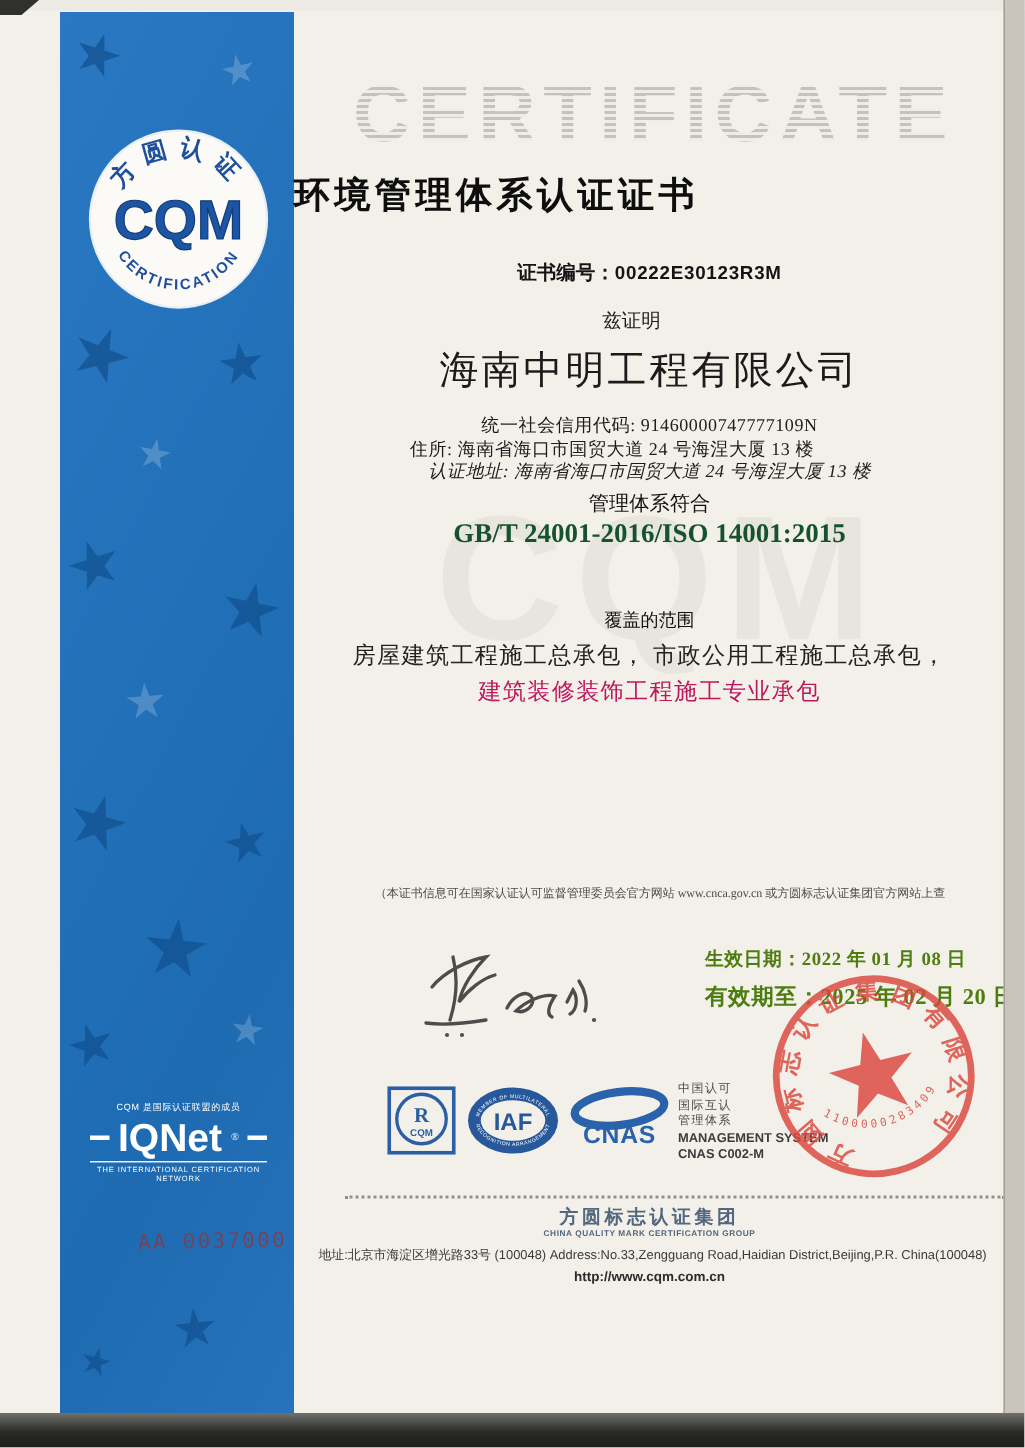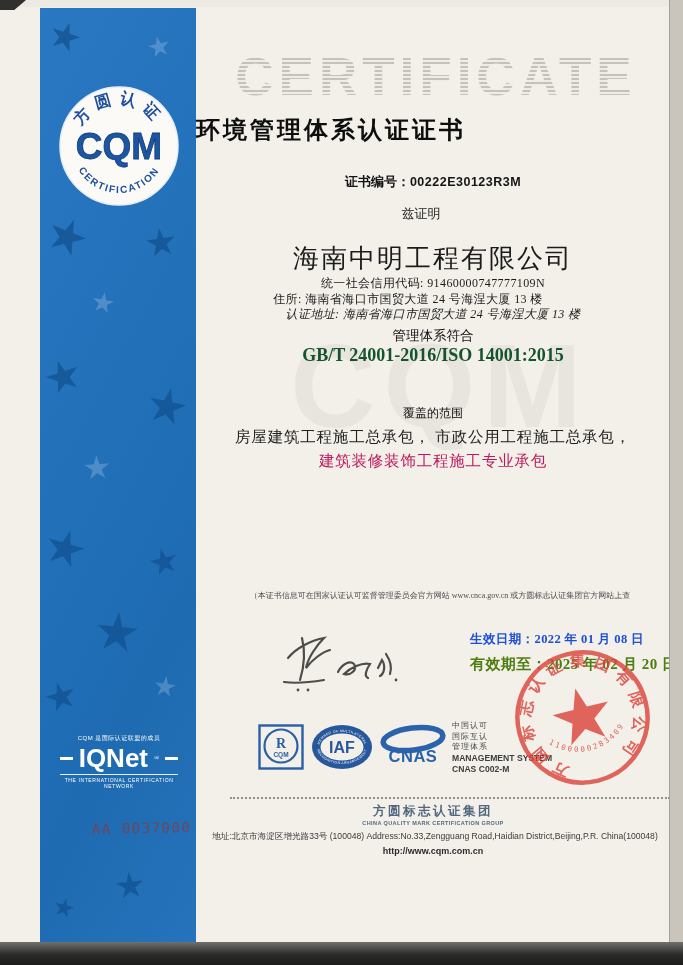--- a/index.html
+++ b/index.html
@@ -24,21 +24,21 @@
              font-size: 53px; letter-spacing: 5px; color: #c3c2bd; }
   .cert-wm-stripes { left: 208px; top: 46px; width: 456px; height: 62px;
              background: repeating-linear-gradient(180deg, rgba(242,240,233,0) 0 2px, rgba(242,240,233,.92) 2px 4px); }
 
   .heading { left: 196px; top: 114px; width: 474px; 
              font-family: "Liberation Sans", sans-serif; font-weight: 700;
              font-size: 24px; letter-spacing: 3px; color: #0e0e0e; }
 
   .line-sm { color: #1c1c1c; }
   .company { left: 196px; top: 229px; width: 474px; text-align: center;
-             font-size: 26px; letter-spacing: 2px; color: #1b1b1b; margin-top: 12px; }
+             font-size: 26px; letter-spacing: 2px; color: #1b1b1b; }
 
   .watermark-cqm { left: 250px; top: 318px; width: 380px; text-align: center;
              font-family: "Liberation Sans", sans-serif; font-weight: 800;
              font-size: 118px; letter-spacing: 8px; color: rgba(110,108,98,0.08); }
 
   .dotted { left: 230px; top: 797px; width: 440px; border-top: 2px dotted #91908a; }
 
   
   .accr-line1 { font-size: 8px; color: #4a4a4a; letter-spacing: 1px; line-height: 10.5px; }
   .accr-line2 { font-family: "Liberation Sans", sans-serif; font-size: 8.6px; font-weight: 700;
@@ -163,21 +163,21 @@
         <path d="M114,30 C118,36 120,44 118,50"></path>
       </g>
       <g fill="#3b3b3b" opacity=".9">
         <circle cx="26" cy="66" r="1.4"></circle>
           <circle cx="36" cy="66" r="1.4"></circle>
           <circle cx="124" cy="56" r="1.4"></circle>
       </g>
     </svg>
   </div>
 
-  <div class="abs serif" style="left:470px;top:631px;font-size:12.5px;font-weight:700;color:#1d4ed8;letter-spacing:.4px;">
+  <div class="abs serif" style="left:470px;top:631px;font-size:12.5px;font-weight:700;color:#4d7c0f;letter-spacing:.4px;">
     <span>生效日期：</span><span>2022 年 01 月 08 日</span>
   </div>
   <div class="abs serif" style="left:470px;top:655px;font-size:15px;font-weight:700;color:#4d7c0f;letter-spacing:.4px;">
     <span>有效期至：</span><span>2025 年 02 月 20 日</span>
   </div>
 
   <div class="abs" style="left:258px;top:724px;width:46px;height:46px;">
     <svg width="46" height="46" viewBox="0 0 46 46">
       <rect x="1.5" y="1.5" width="43" height="43" fill="none" stroke="#2a5fa5" stroke-width="2.4"></rect>
       <circle cx="23" cy="22" r="16.5" fill="none" stroke="#2a5fa5" stroke-width="2.2"></circle>

